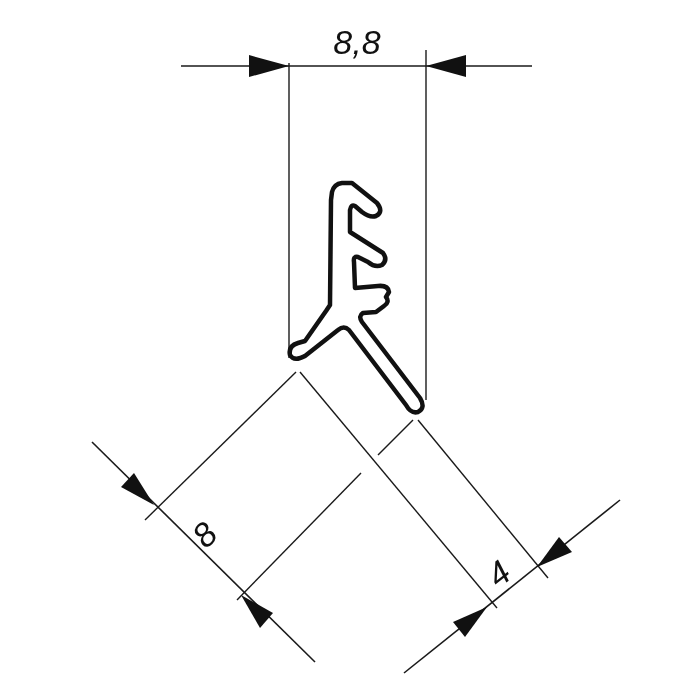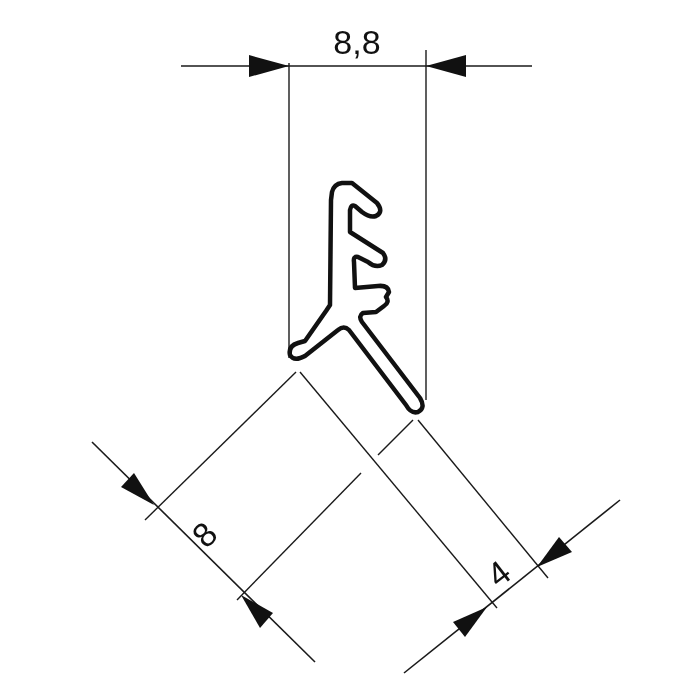--- a/index.html
+++ b/index.html
@@ -1,17 +1,17 @@
 <!DOCTYPE html>
 <html><head>
   <meta charset="utf-8">
   <style>
     html, body { margin: 0; padding: 0; background: #ffffff; }
     body { width: 700px; height: 700px; overflow: hidden; }
-    .canvas { position: relative; width: 700px; height: 700px; }
+    .canvas { position: relative; width: 700px; height: 700px; font-style: italic; }
     svg { position: absolute; left: 0; top: 0; }
     .dim-line { stroke: #1a1a1a; stroke-width: 1.6; fill: none; }
     .ext-line { stroke: #1a1a1a; stroke-width: 1.4; fill: none; }
     .profile { stroke: #111111; stroke-width: 4.5; fill: #ffffff; stroke-linejoin: round; stroke-linecap: round; }
     .arrow { fill: #111111; }
     .dim-text { font-family: "Liberation Sans", sans-serif; font-size: 34px; fill: #111111; }
   </style>
 </head>
 <body>
 

